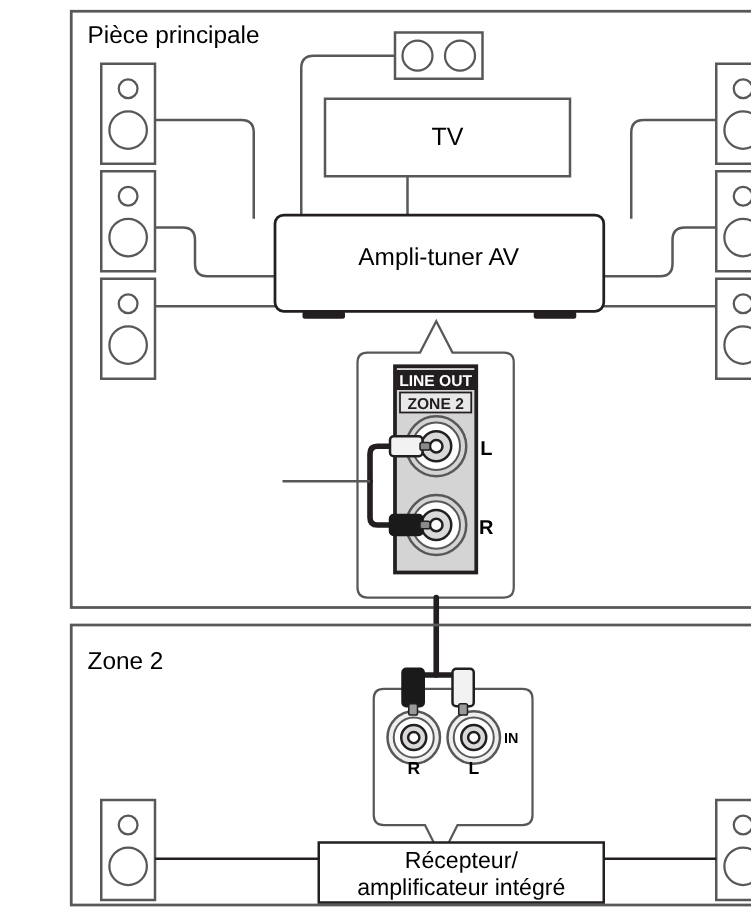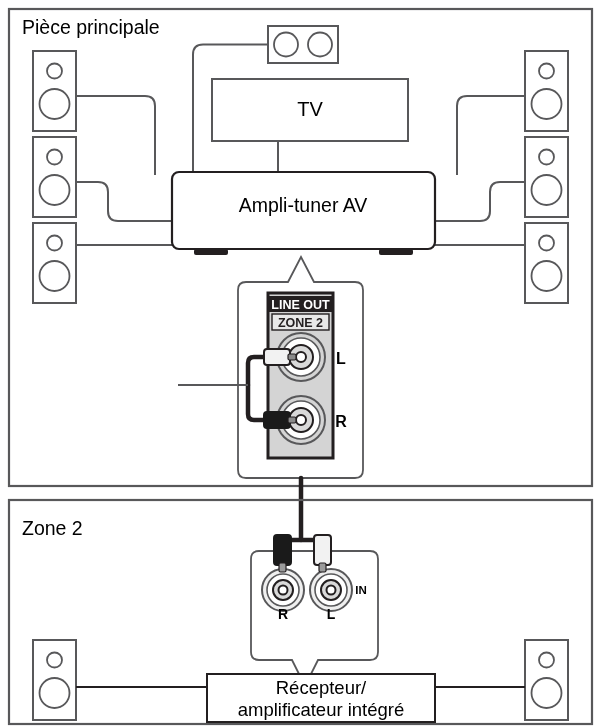--- a/index.html
+++ b/index.html
@@ -1,21 +1,21 @@
 <!DOCTYPE html>
 <html><head>
 <meta charset="utf-8">
 <style>
   html,body{margin:0;padding:0;background:#ffffff;}
   body{
     width:601px;height:726px;overflow:hidden;
     font-family:"Liberation Sans", sans-serif;
     color:#000;
   }
-  #stage{position:relative;width:496px;height:726px;}
+  #stage{position:relative;width:496px;height:726px;margin-left:48px;}
   svg{display:block;}
   .txt{font-family:"Liberation Sans", sans-serif;fill:#000;}
 </style>
 </head>
 <body>
 
 <div id="stage">
 <svg width="601" height="726" viewBox="0 0 601 726" xmlns="http://www.w3.org/2000/svg">
 
   <rect x="0" y="0" width="601" height="726" fill="#ffffff"></rect>

